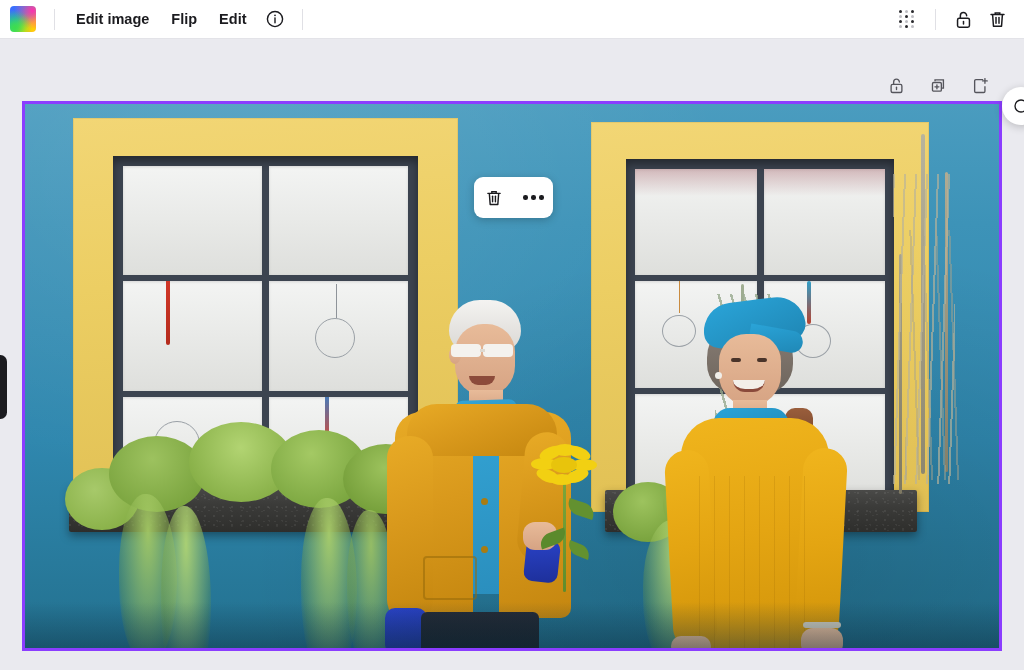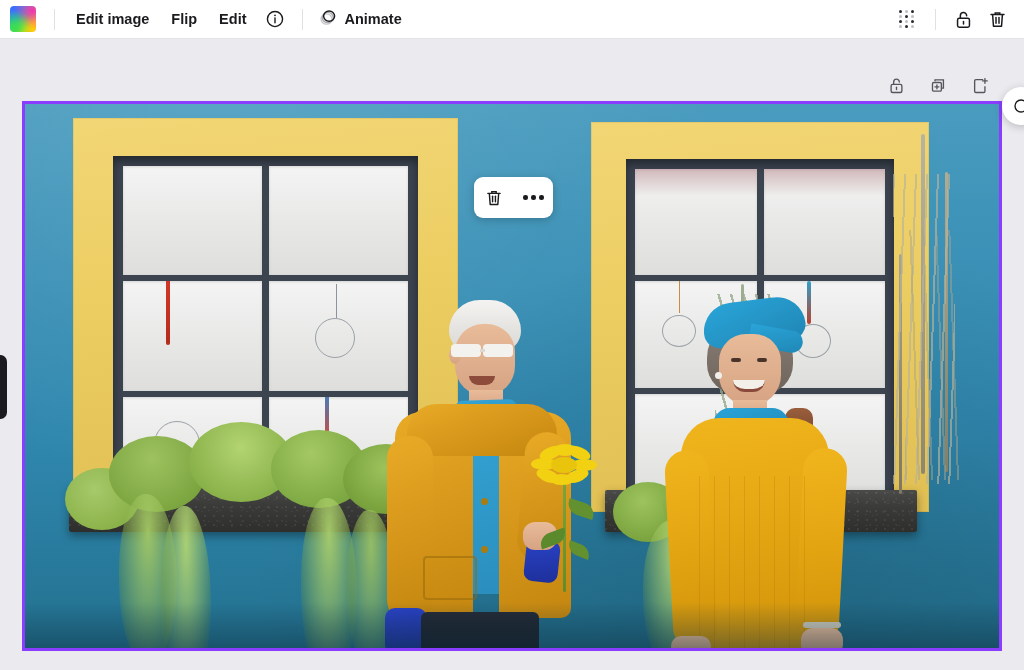--- a/index.html
+++ b/index.html
@@ -214,30 +214,20 @@
     <div class="tb-item">Flip</div>
     <div class="tb-item">Edit</div>
     <div class="tb-icon-btn">
       <svg width="20" height="20" viewBox="0 0 24 24" fill="none" stroke="#1b1b1f" stroke-width="1.7">
         <circle cx="12" cy="12" r="9.1"></circle>
         <line x1="12" y1="10.6" x2="12" y2="16.6" stroke-linecap="round"></line>
         <circle cx="12" cy="7.6" r="1.05" fill="#1b1b1f" stroke="none"></circle>
       </svg>
     </div>
     <div class="tb-sep"></div>
-    <div class="animate-group">
-      <span>
-        <svg width="22" height="22" viewBox="0 0 24 24" fill="none">
-          <ellipse cx="10.4" cy="14.2" rx="6.0" ry="5.6" stroke="#c9c9cd" stroke-width="1.5"></ellipse>
-          <ellipse cx="11.8" cy="12.6" rx="6.0" ry="5.6" stroke="#a8a8ad" stroke-width="1.5"></ellipse>
-          <ellipse cx="13.2" cy="11.0" rx="6.0" ry="5.6" stroke="#1b1b1f" stroke-width="1.6"></ellipse>
-        </svg>
-      </span>
-      <span class="lbl">Animate</span>
-    </div>
   </div>
 
   <div class="tb-right">
     <div class="tb-icon-btn">
       <div class="checker-ic">
         <i style="left:2px;  top:2px;  background:#2a2a2e;"></i>
         <i style="left:8px;  top:2px;  background:#bfbfc4;"></i>
         <i style="left:14px; top:2px;  background:#2a2a2e;"></i>
         <i style="left:2px;  top:7px;  background:#bfbfc4;"></i>
         <i style="left:8px;  top:7px;  background:#2a2a2e;"></i>

